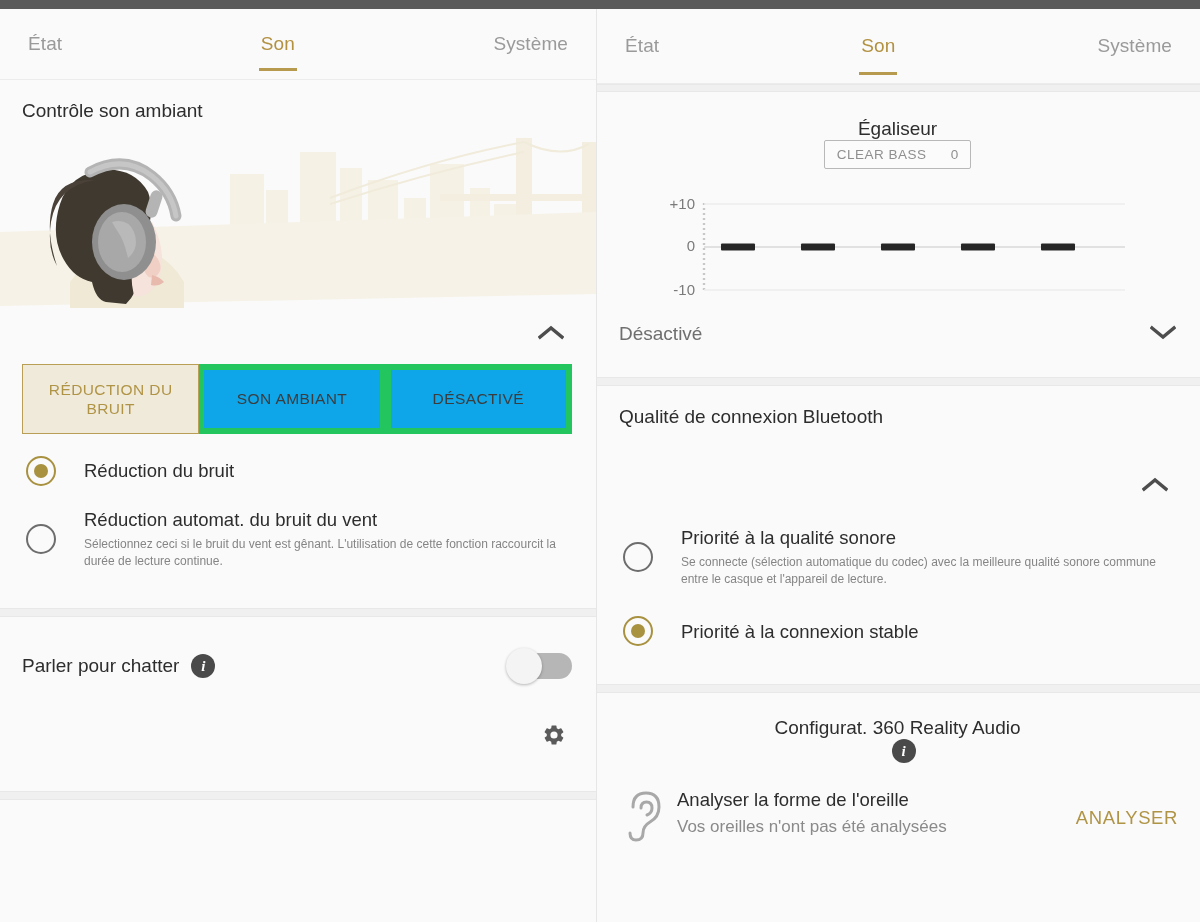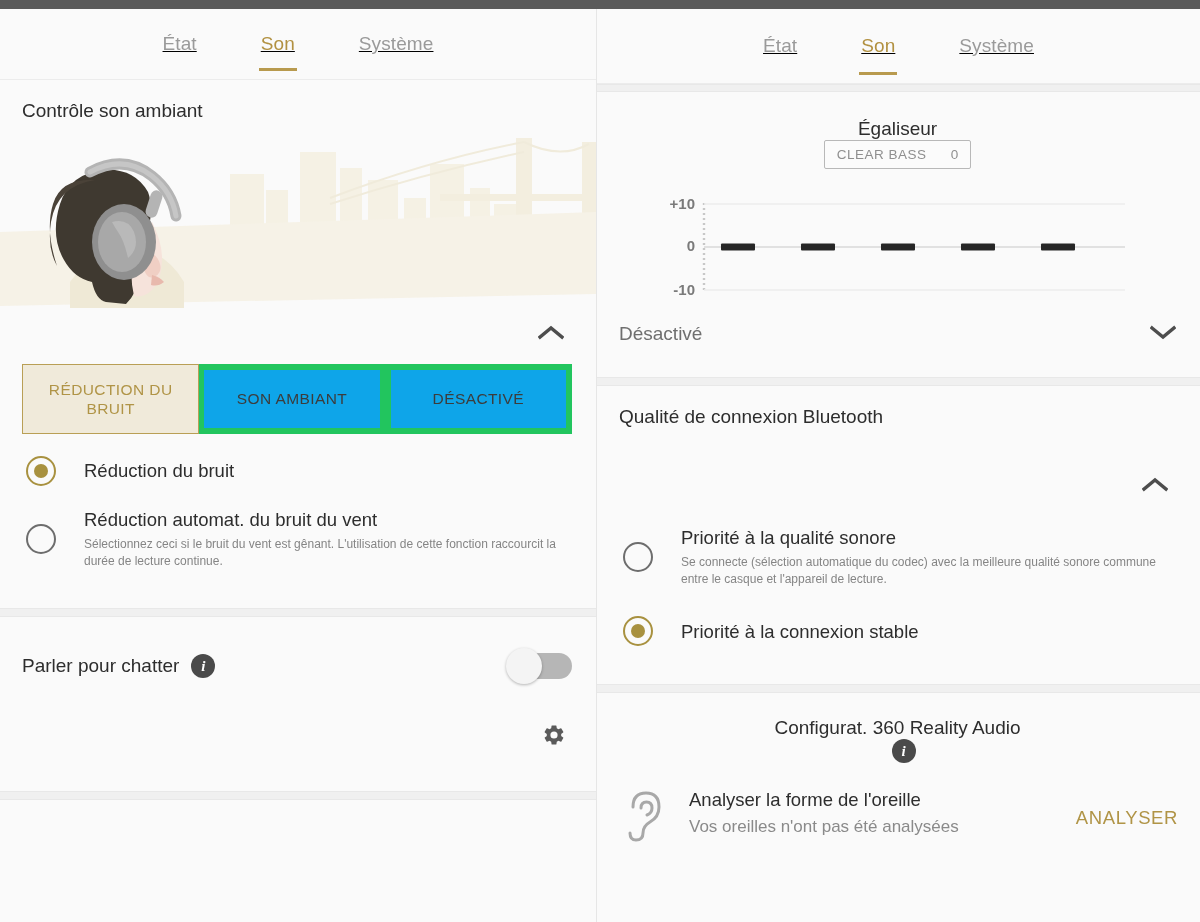--- a/index.html
+++ b/index.html
@@ -31,24 +31,23 @@
   .panel-left  { left: 0;   width: 596px; }
   .panel-right { left: 596px; width: 604px; border-left: 1px solid #e6e6e6; }
 
   
   .tabbar {
     position: relative;
     height: 71px;
     background: #fafafa;
     display: flex;
     align-items: center;
-    justify-content: center;
+    justify-content: space-between;
     gap: 8px;
     border-bottom: 1px solid #ececec;
-    text-decoration: underline;
   }
   .panel-right .tabbar { height: 75px; }
   .tab {
     font-size: 19px;
     color: #9a9a9a;
     padding: 0 28px;
     position: relative;
     height: 100%;
     display: flex;
     align-items: center;
@@ -231,39 +230,39 @@
     padding: 6px 12px;
     display: flex;
     align-items: center;
     gap: 24px;
     background: #fbfbfb;
     cursor: pointer;
   }
   .badge-label { font-size: 13.5px; color: #8f8f8f; letter-spacing: .5px; }
   .badge-val  { font-size: 13.5px; color: #8f8f8f; }
 
-  .eq-plot { position: relative; height: 120px; margin: 16px 0 0 0; font-weight: bold; }
+  .eq-plot { position: relative; height: 120px; margin: 16px 0 0 0; }
   .eq-plot svg { display: block; }
 
   .drop-row {
     display: flex;
     align-items: center;
     padding: 0 24px 0 22px;
     height: 58px;
   }
   .drop-label { font-size: 19px; color: #6f6f6f; }
 
   
   .ear-row {
     display: flex;
     align-items: flex-start;
     padding: 24px 22px 0 24px;
   }
   .ear-ico { flex: 0 0 auto; width: 56px; }
-  .ear-txt { flex: 1; padding-top: 2px; margin-left: 12px; }
+  .ear-txt { flex: 1; padding-top: 2px; }
   .ear-title { font-size: 18.5px; color: #2d2d2d; }
   .ear-sub { font-size: 17px; color: #8a8a8a; margin-top: 6px; }
   .action-btn {
     color: #b09446;
     font-size: 18.5px;
     letter-spacing: .6px;
     align-self: center;
     padding-left: 8px;
     cursor: pointer;
     white-space: nowrap;

